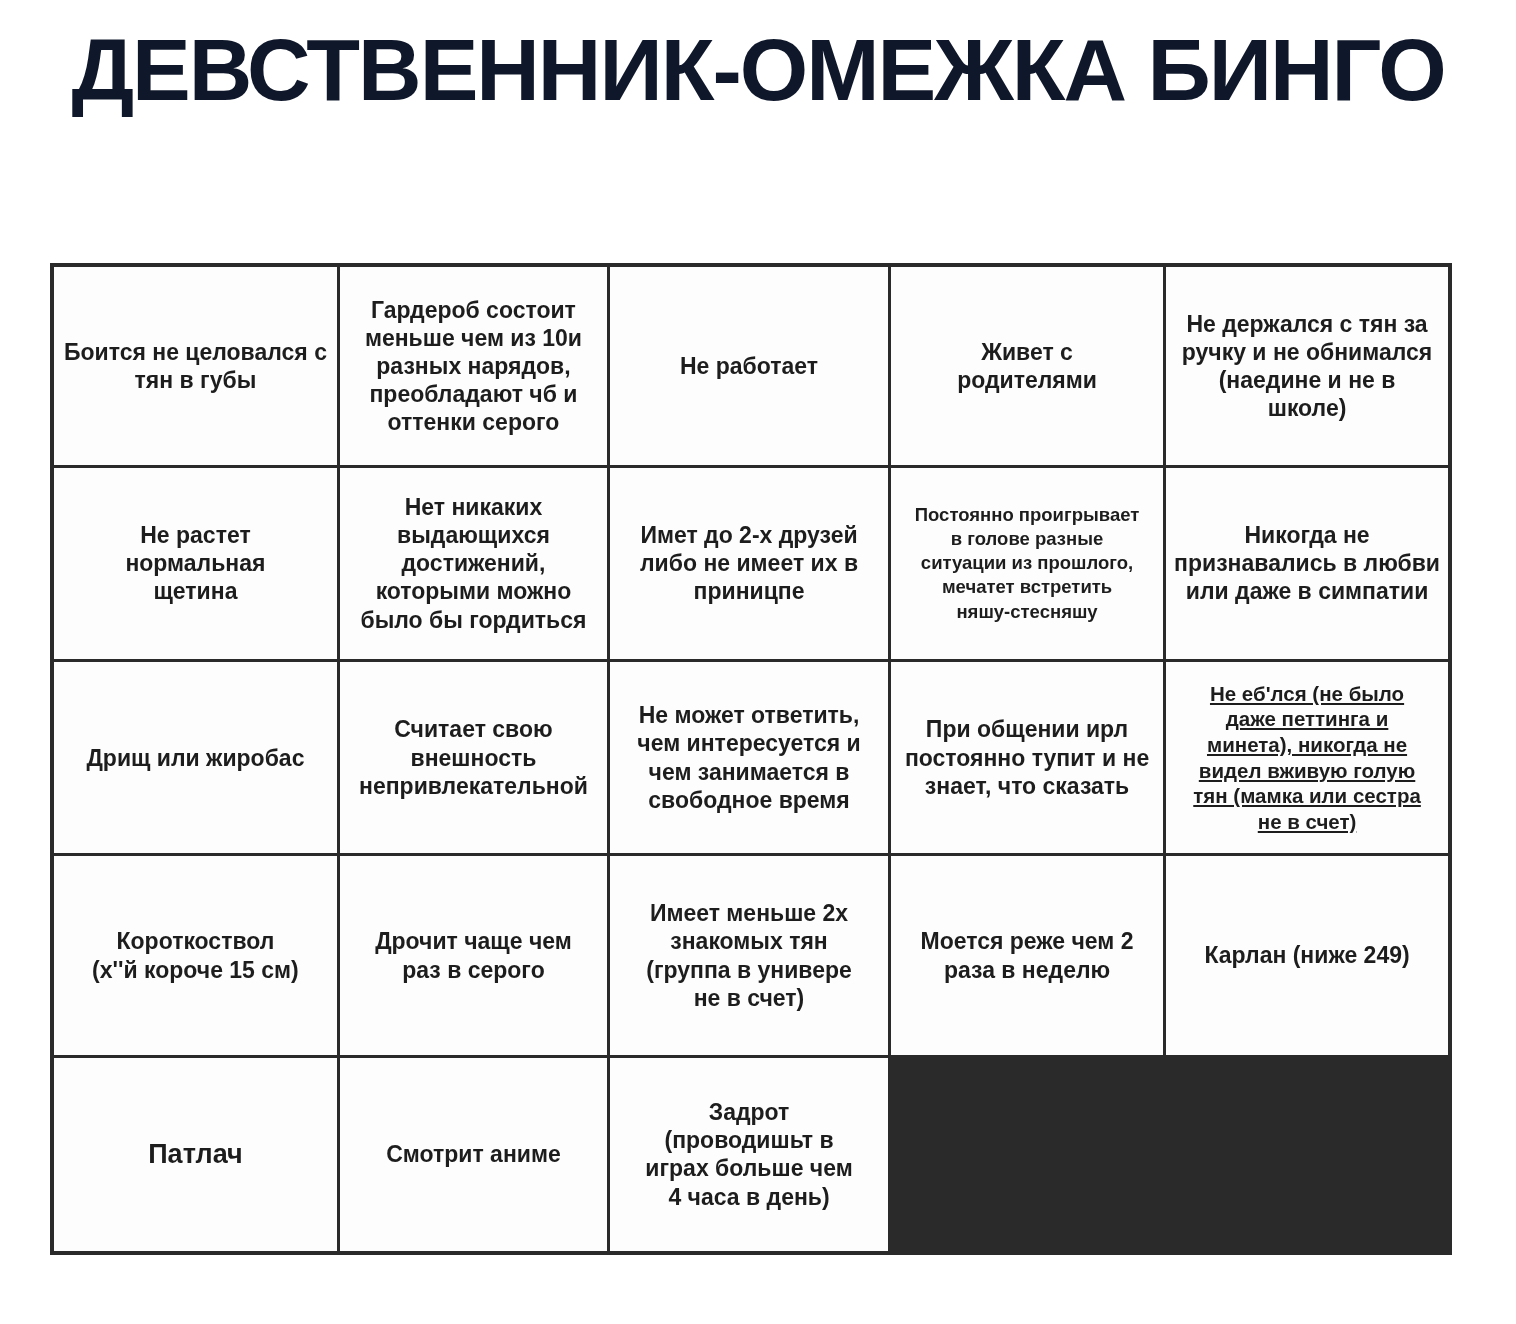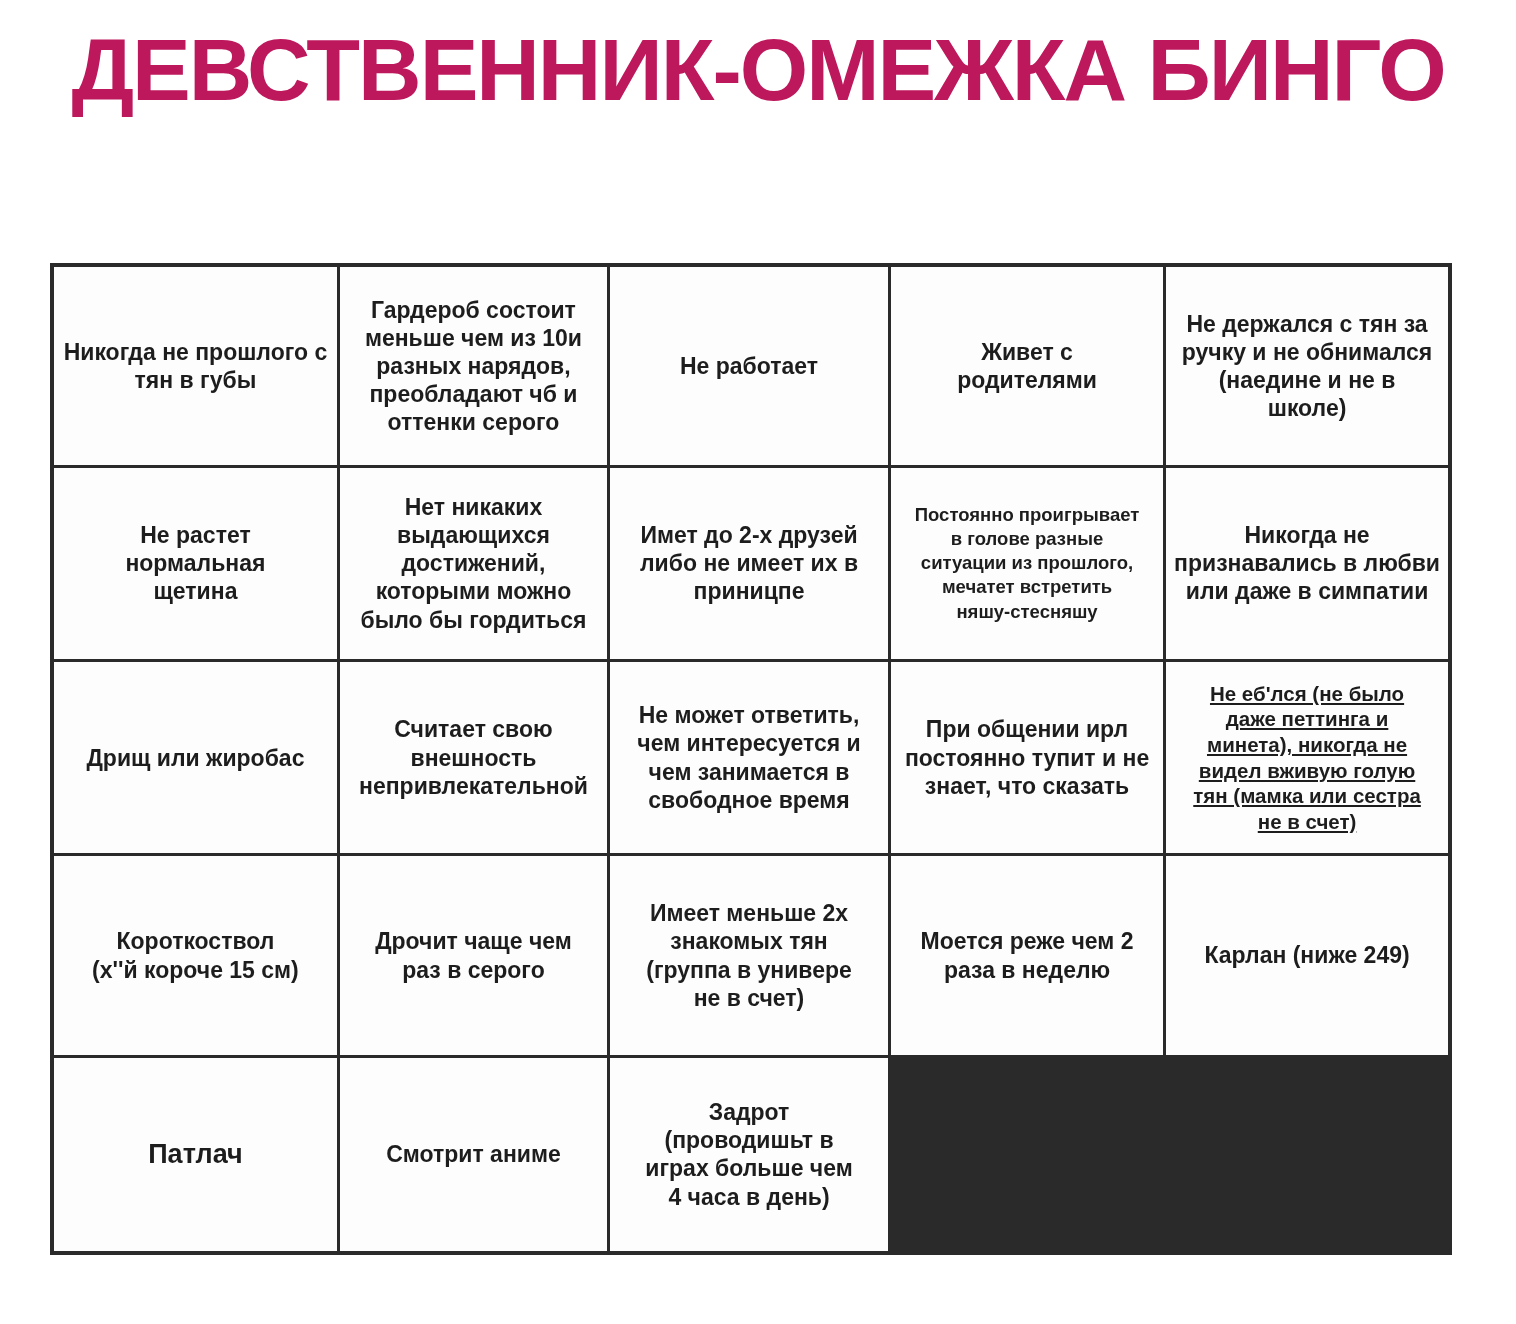--- a/index.html
+++ b/index.html
@@ -17,21 +17,21 @@
   .page-title {
     position: absolute;
     top: 24px;
     left: 0;
     width: 100%;
     text-align: center;
     font-size: 88px;
     font-weight: 900;
     letter-spacing: -2px;
     line-height: 1.05;
-    color: #be185d;
+    color: #0f172a;
     white-space: nowrap;
   }
   .bingo-grid {
     position: absolute;
     left: 50px;
     top: 263px;
     width: 1402px;
     height: 992px;
     box-sizing: border-box;
     background: #2a2a2a;          
@@ -58,21 +58,21 @@
   .f19 { font-size: 18.5px; line-height: 1.3; }
   .f21 { font-size: 20.5px; line-height: 1.25; text-decoration: underline; }
   .f27 { font-size: 27px; text-align: right; }
 </style>
 </head>
 <body>
 
 <div class="page-title">ДЕВСТВЕННИК-ОМЕЖКА БИНГО</div>
 
 <div class="bingo-grid">
-  <div class="cell">Никогда не прошлого с
+  <div class="cell">Боится не целовался с
 тян в губы</div>
   <div class="cell">Гардероб состоит
 меньше чем из 10и
 разных нарядов,
 преобладают чб и
 оттенки серого</div>
   <div class="cell">Не работает</div>
   <div class="cell">Живет с
 родителями</div>
 

